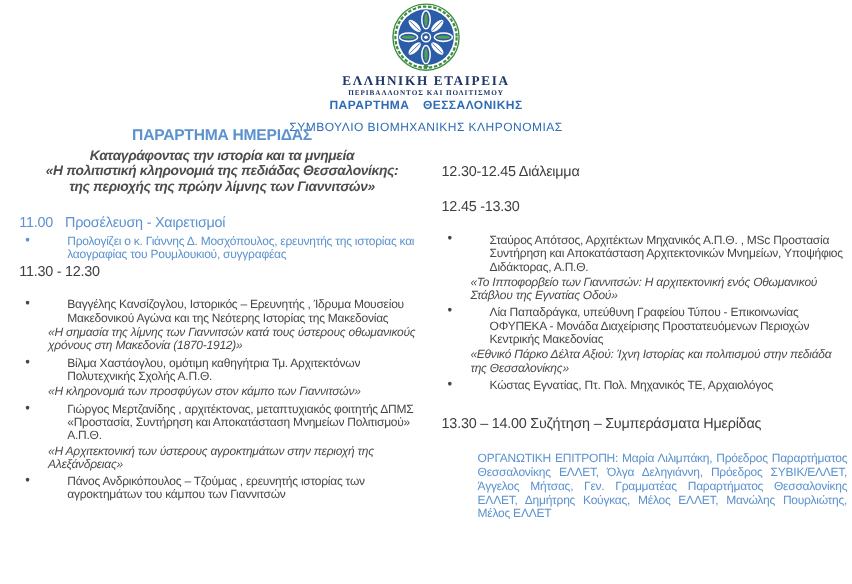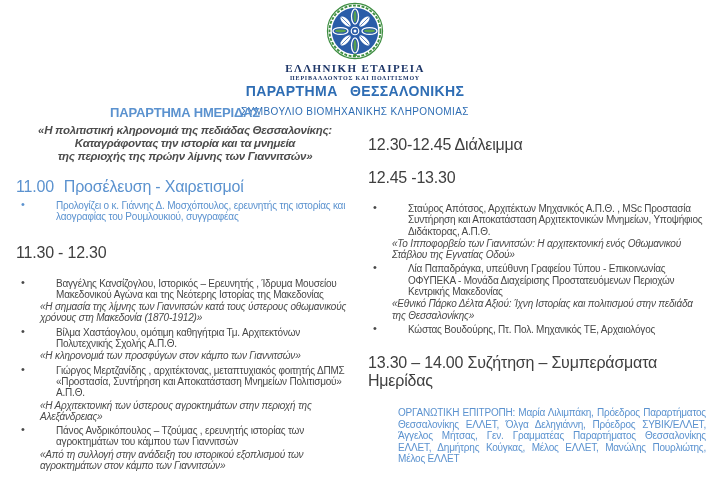--- a/index.html
+++ b/index.html
@@ -23,21 +23,21 @@
     font-family:"Liberation Serif", serif;
     font-weight:bold; font-size:11px; letter-spacing:1.4px;
     color:#1e3668; margin-top:2px;
   }
   .org-field {
     font-family:"Liberation Serif", serif;
     font-weight:bold; font-size:6px; letter-spacing:0.8px;
     color:#1e3668; margin-top:1px;
   }
   .branch {
-    font-weight:bold; font-size:14px; letter-spacing:0.4px;
+    font-weight:bold; font-size:10px; letter-spacing:0.4px;
     word-spacing:8px; color:#2e6db4; margin-top:2px;
   }
   .council {
     font-weight:normal; font-size:10px; letter-spacing:0.4px;
     color:#2e6db4; margin-top:7px;
   }
 
   
   .left-col  { position:absolute; left:16px;  top:105px; width:338px; }
   .right-col { position:absolute; left:368px; top:136px; width:340px; }
@@ -46,37 +46,37 @@
     text-align:center; color:#5b92cf; font-weight:bold;
     font-size:13px; letter-spacing:-0.2px;
   }
   .prog-subtitle {
     margin-top:4px; text-align:center;
     font-weight:bold; font-style:italic;
     font-size:11.5px; line-height:13px; letter-spacing:-0.3px;
     color:#4d4d4d;
   }
 
-  .time-line { font-size:16px; letter-spacing:-0.2px; color:#3f3f3f; }
+  .time-line { font-size:12px; letter-spacing:-0.2px; color:#3f3f3f; }
   .time-line.blue { color:#5b92cf; }
   .time-gap { display:inline-block; width:10px; }
 
   .session1 { margin-top:15px; }
   .talks { margin-top:16px; }
 
   .talk { position:relative; padding-left:24px; margin-top:3px;
           font-size:10px; line-height:11.3px; letter-spacing:-0.2px; }
   .talk .bullet {
     position:absolute; left:5px; top:-1px; font-size:11px; color:inherit;
   }
   .talk.blue { color:#5b92cf; }
   .speaker { color:inherit;margin-left:16px; }
   .quote { font-style:italic; margin-top:1px; margin-bottom:3px; color:#4a4a4a; }
 
-  .s2-time { margin-top:21px; }
+  .s2-time { }
   .break-line { margin-top:0; }
   .rc-time { margin-top:15px; }
   .closing { margin-top:19px; }
 
   .committee {
     margin-top:17px; margin-left:30px; width:308px;
     text-align:justify;
     font-size:10px; line-height:11.5px; letter-spacing:-0.2px;
     color:#5b92cf;
   }
@@ -133,22 +133,22 @@
     </svg>
     <div class="org-name">ΕΛΛΗΝΙΚΗ ΕΤΑΙΡΕΙΑ</div>
     <div class="org-field">ΠΕΡΙΒΑΛΛΟΝΤΟΣ ΚΑΙ ΠΟΛΙΤΙΣΜΟΥ</div>
     <div class="branch">ΠΑΡΑΡΤΗΜΑ ΘΕΣΣΑΛΟΝΙΚΗΣ</div>
     <div class="council">ΣΥΜΒΟΥΛΙΟ ΒΙΟΜΗΧΑΝΙΚΗΣ ΚΛΗΡΟΝΟΜΙΑΣ</div>
   </div>
 
   <div class="left-col">
     <div class="prog-title">ΠΑΡΑΡΤΗΜΑ ΗΜΕΡΙΔΑΣ</div>
     <div class="prog-subtitle">
+      <div>Καταγράφοντας την ιστορία και τα μνημεία</div>
       <div>«Η πολιτιστική κληρονομιά της πεδιάδας Θεσσαλονίκης:</div>
-      <div>Καταγράφοντας την ιστορία και τα μνημεία</div>
       <div>της περιοχής της πρώην λίμνης των Γιαννιτσών»</div>
     </div>
 
     <div class="time-line blue session1">
       <span>11.00</span><span class="time-gap"></span><span>Προσέλευση - Χαιρετισμοί</span>
     </div>
 
     <div class="talk blue" style="margin-top:4px">
       <span class="bullet">•</span>
       <div class="speaker">Προλογίζει ο κ. Γιάννης Δ. Μοσχόπουλος, ερευνητής της  ιστορίας και λαογραφίας του Ρουμλουκιού, συγγραφέας</div>
@@ -168,21 +168,20 @@
         <div class="quote">«Η κληρονομιά των προσφύγων στον κάμπο των Γιαννιτσών»</div>
       </div>
       <div class="talk">
         <span class="bullet">•</span>
         <div class="speaker">Γιώργος Μερτζανίδης ,   αρχιτέκτονας, μεταπτυχιακός φοιτητής ΔΠΜΣ «Προστασία, Συντήρηση και Αποκατάσταση Μνημείων Πολιτισμού» Α.Π.Θ.</div>
         <div class="quote">«Η Αρχιτεκτονική των ύστερους αγροκτημάτων στην περιοχή της Αλεξάνδρειας»</div>
       </div>
       <div class="talk">
         <span class="bullet">•</span>
         <div class="speaker">Πάνος Ανδρικόπουλος – Τζούμας , ερευνητής ιστορίας των αγροκτημάτων του κάμπου των Γιαννιτσών</div>
-        <div class="quote">«Από τη συλλογή στην ανάδειξη του ιστορικού εξοπλισμού των αγροκτημάτων στον κάμπο των Γιαννιτσών»</div>
       </div>
     </div>
   </div>
 
   <div class="right-col">
     <div class="time-line break-line">12.30-12.45 Διάλειμμα</div>
     <div class="time-line rc-time">12.45 -13.30</div>
 
     <div class="talks">
       <div class="talk">
@@ -190,21 +189,21 @@
         <div class="speaker">Σταύρος Απότσος, Αρχιτέκτων Μηχανικός Α.Π.Θ. , MSc Προστασία Συντήρηση και Αποκατάσταση Αρχιτεκτονικών Μνημείων, Υποψήφιος Διδάκτορας, Α.Π.Θ.</div>
         <div class="quote">«Το Ιπποφορβείο των Γιαννιτσών: Η αρχιτεκτονική ενός Οθωμανικού Στάβλου της Εγνατίας Οδού»</div>
       </div>
       <div class="talk">
         <span class="bullet">•</span>
         <div class="speaker">Λία Παπαδράγκα, υπεύθυνη Γραφείου Τύπου - Επικοινωνίας ΟΦΥΠΕΚΑ - Μονάδα Διαχείρισης Προστατευόμενων Περιοχών Κεντρικής Μακεδονίας</div>
         <div class="quote">«Εθνικό Πάρκο Δέλτα Αξιού: Ίχνη Ιστορίας και πολιτισμού στην πεδιάδα της Θεσσαλονίκης»</div>
       </div>
       <div class="talk">
         <span class="bullet">•</span>
-        <div class="speaker">Κώστας Βουδούρης,  Πτ. Πολ. Μηχανικός ΤΕ, Αρχαιολόγος</div>
+        <div class="speaker">Κώστας Εγνατίας,  Πτ. Πολ. Μηχανικός ΤΕ, Αρχαιολόγος</div>
       </div>
     </div>
 
     <div class="time-line closing">13.30 – 14.00  Συζήτηση – Συμπεράσματα Ημερίδας</div>
 
     <div class="committee">ΟΡΓΑΝΩΤΙΚΗ ΕΠΙΤΡΟΠΗ: Μαρία Λιλιμπάκη, Πρόεδρος Παραρτήματος Θεσσαλονίκης ΕΛΛΕΤ, Όλγα Δεληγιάννη, Πρόεδρος ΣΥΒΙΚ/ΕΛΛΕΤ,  Άγγελος Μήτσας, Γεν. Γραμματέας Παραρτήματος Θεσσαλονίκης ΕΛΛΕΤ, Δημήτρης Κούγκας, Μέλος ΕΛΛΕΤ, Μανώλης Πουρλιώτης, Μέλος ΕΛΛΕΤ</div>
   </div>
 
 </div>
 

